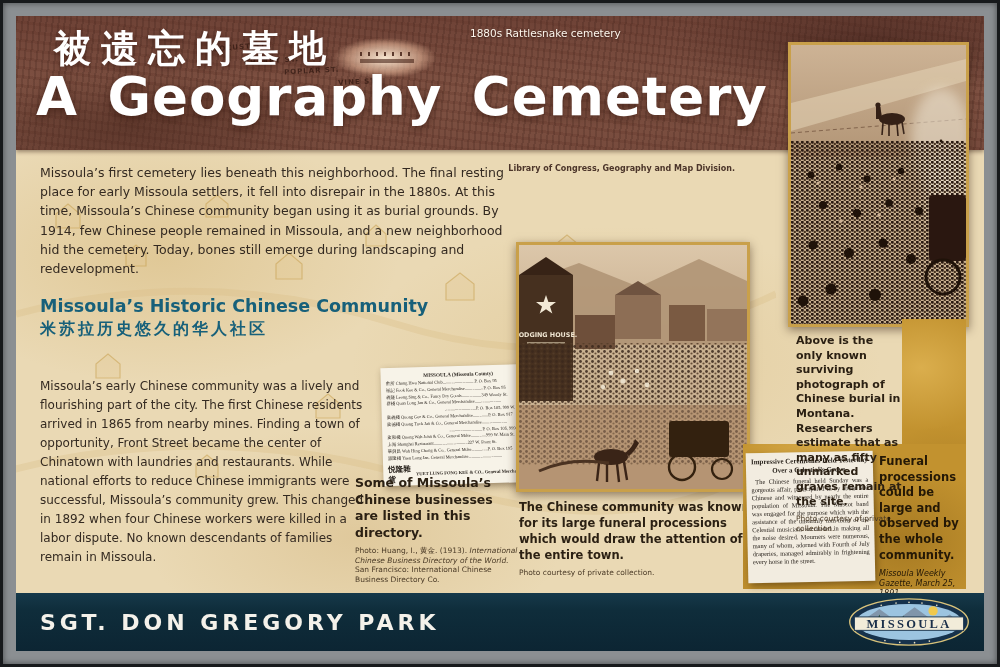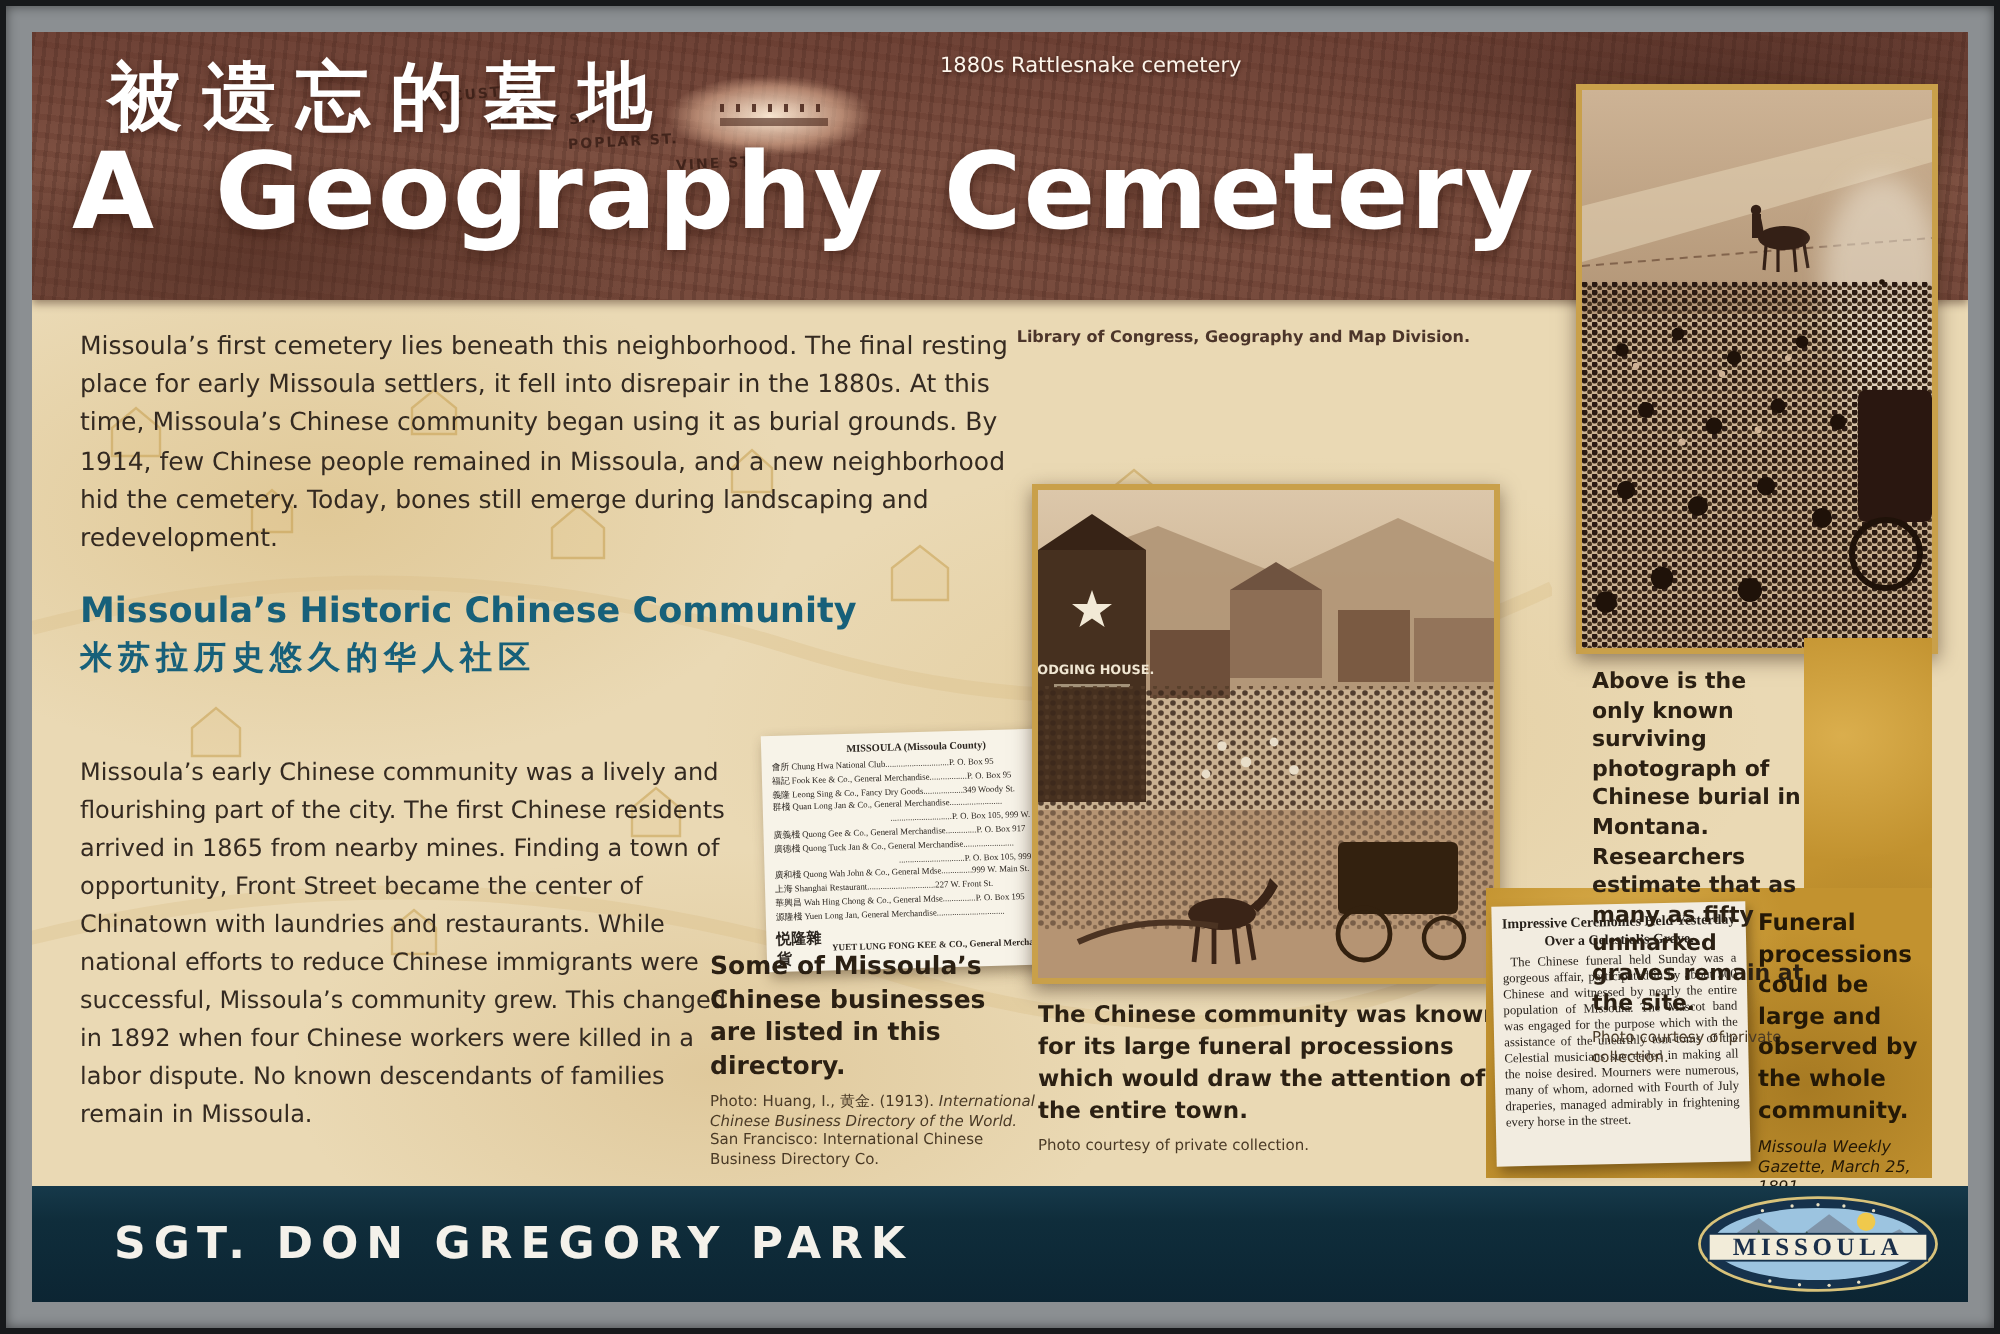--- a/index.html
+++ b/index.html
@@ -83,21 +83,21 @@
   .np-body { font-size:6.4px; line-height:8px; text-align:justify; }
   .np-body::first-letter { margin-left:4px; }
 
   .pullquote { position:absolute; left:863px; top:438px; width:84px; z-index:3; color:#241806; }
   .pq-text { font-size:11.5px; font-weight:bold; line-height:15.6px; }
   .pq-cite { font-size:8px; font-style:italic; line-height:10px; margin-top:6px; font-weight:500; }
 
   
   .footer { position:absolute; left:0; top:577px; width:968px; height:58px; z-index:4;
     background:linear-gradient(180deg,#16394a 0%, #0f2d3b 30%, #0c2533 100%); }
-  .park-name { position:absolute; left:41px; top:17px; color:#f4f1ea; font-size:22px; font-weight:bold; letter-spacing:4px; }
+  .park-name { position:absolute; left:24px; top:17px; color:#f4f1ea; font-size:22px; font-weight:bold; letter-spacing:4px; }
   .logo { position:absolute; right:9px; top:4px; width:132px; height:50px; }
 </style>
 </head>
 <body>
 
 <div class="board">
   <div class="frame"></div>
   <div class="panel">
 
     <svg class="watermark" viewBox="0 0 760 400">

